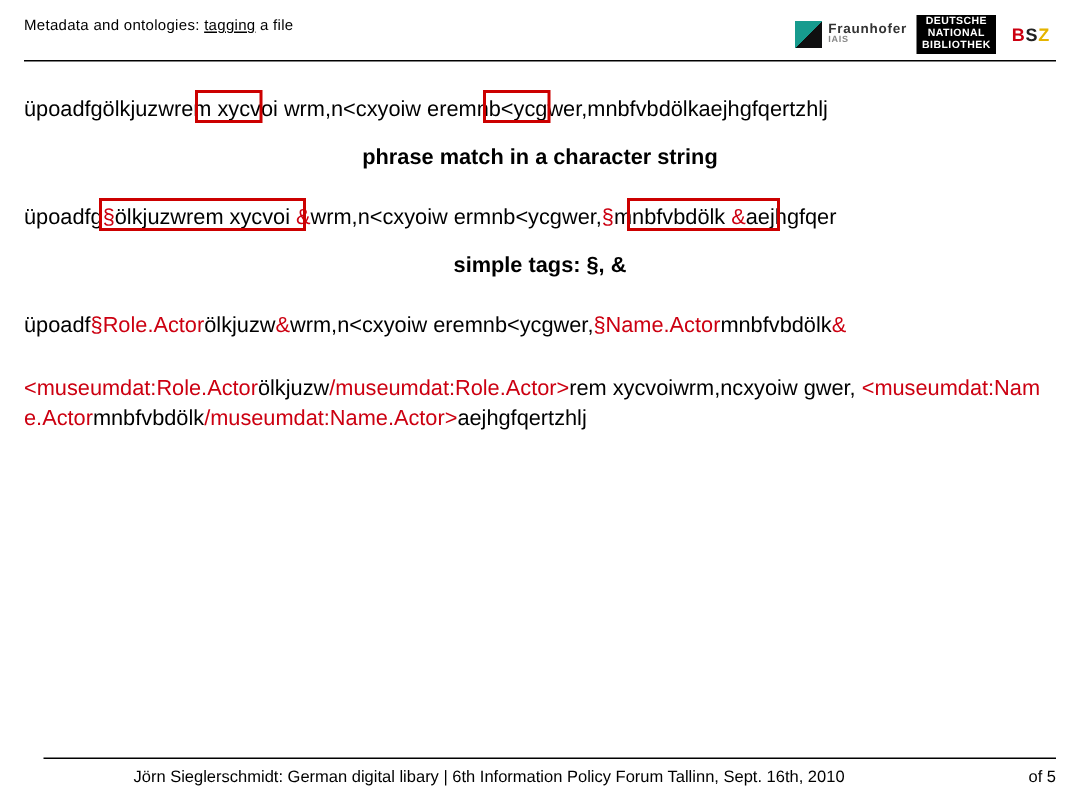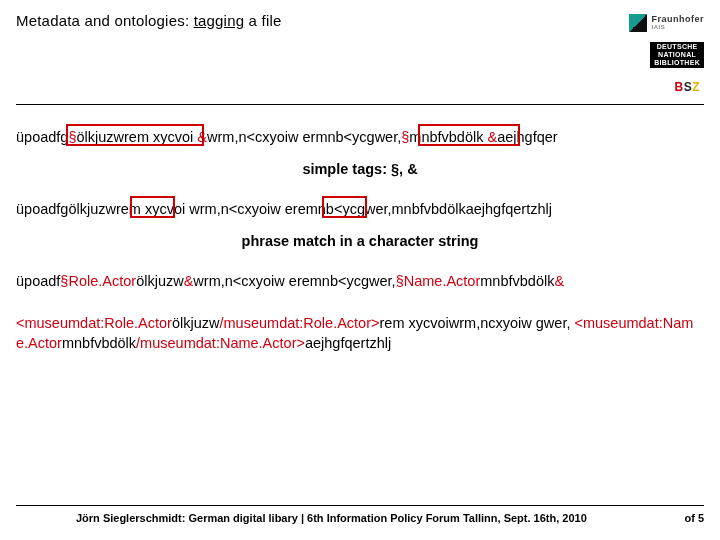--- a/index.html
+++ b/index.html
@@ -18,38 +18,37 @@
   }
   .header-row {
     display: flex;
     align-items: flex-start;
     justify-content: space-between;
   }
   .title-wrap {
     flex: 1;
   }
   .title {
-    font-size: 15px;
+    font-size: 10px;
     padding-bottom: 4px;
     letter-spacing: .2px;
   }
   .title .underline { text-decoration: underline; }
   .title-rule {
     border: 0;
     border-top: 1.5px solid #000;
     margin: 4px 0 0 0;
     width: 100%;
   }
   .logos {
     display: flex;
-    align-items: flex-end;
+    align-items: flex-start;
     gap: 6px;
     padding-left: 8px;
     margin-top: -2px;
-    flex-direction: column;
   }
   .logo {
     height: 26px;
     display: flex;
     align-items: center;
     font-size: 8px;
     font-weight: bold;
     color: #333;
   }
   .logo-fh {
@@ -93,23 +92,22 @@
     margin-top: 14px;
   }
   .redbox {
     position: absolute;
     border: 2px solid #c00;
   }
 
   .footer {
     position: absolute;
     bottom: 16px;
-    left: 0; right: 0;
+    left: 13px; right: 0;
     padding: 0 16px;
-    font-weight: bold;
   }
   .footer-rule {
     border: 0; border-top: 1.5px solid #000;
     margin: 0 0 6px 0;
   }
   .footer-row {
     display: flex;
     justify-content: space-between;
     font-size: 11px;
   }
@@ -148,33 +146,33 @@
       <div class="logo logo-bsz">
         <span class="bsz-b">B</span>
           <span class="bsz-s">S</span>
           <span class="bsz-z">Z</span>
       </div>
     </div>
   </div>
   <hr class="title-rule">
 
   <div class="block">
+    <span class="line">üpoadfgölkjuzwrem xycvoi wrm,n&lt;cxyoiw eremnb&lt;ycgwer,mnbfvbdölkaejhgfqertzhlj</span>
+    <div class="redbox" style="left:114px; top:-3px; width:45px; height:22px;"></div>
+    <div class="redbox" style="left:306px; top:-3px; width:45px; height:22px;"></div>
+    <div class="caption">phrase match in a character string</div>
+  </div>
+
+  <div class="block">
     <span class="line">
       <span>üpoadfg</span><span class="mk-red">§</span><span>ölkjuzwrem xycvoi </span><span class="mk-red">&amp;</span><span>wrm,n&lt;cxyoiw ermnb&lt;ycgwer,</span><span class="mk-red">§</span><span>mnbfvbdölk </span><span class="mk-red">&amp;</span><span>aejhgfqer</span>
     </span>
     <div class="redbox" style="left:50px; top:-3px; width:138px; height:22px;"></div>
     <div class="redbox" style="left:402px; top:-3px; width:102px; height:22px;"></div>
     <div class="caption">simple tags: §, &amp;</div>
-  </div>
-
-  <div class="block">
-    <span class="line">üpoadfgölkjuzwrem xycvoi wrm,n&lt;cxyoiw eremnb&lt;ycgwer,mnbfvbdölkaejhgfqertzhlj</span>
-    <div class="redbox" style="left:114px; top:-3px; width:45px; height:22px;"></div>
-    <div class="redbox" style="left:306px; top:-3px; width:45px; height:22px;"></div>
-    <div class="caption">phrase match in a character string</div>
   </div>
 
   <div class="block">
     <span class="line">
       <span>üpoadf</span><span class="mk-red">§</span><span class="mk-red">Role.Actor</span><span>ölkjuzw</span><span class="mk-red">&amp;</span><span>wrm,n&lt;cxyoiw eremnb&lt;ycgwer,</span><span class="mk-red">§</span><span class="mk-red">Name.Actor</span><span>mnbfvbdölk</span><span class="mk-red">&amp;</span>
     </span>
   </div>
 
   <div class="block">
     <span class="line" style="line-height:20px;">

